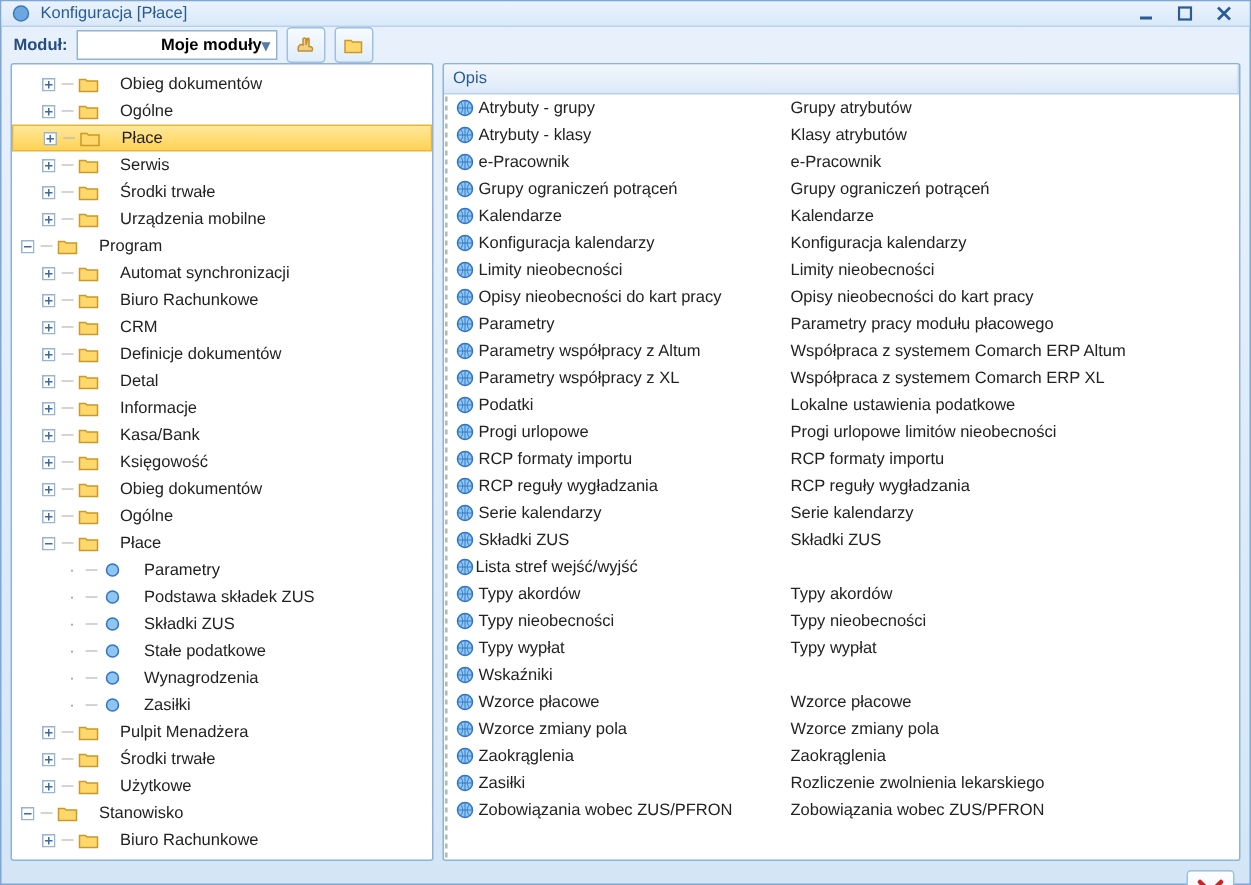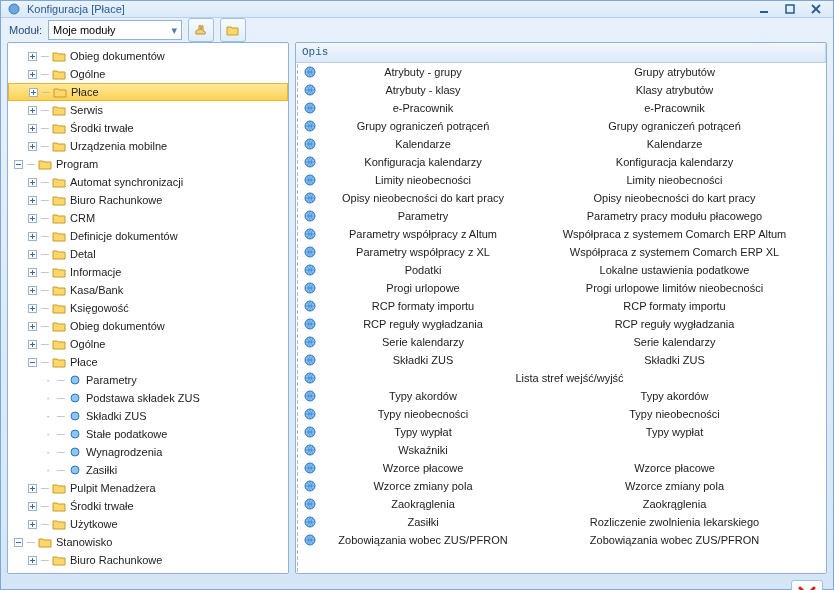--- a/index.html
+++ b/index.html
@@ -2,48 +2,48 @@
 <html><head>
 <meta charset="utf-8">
 <style>
   * { box-sizing: border-box; margin: 0; padding: 0; font-family: Tahoma, Arial, sans-serif; font-size: 11px; }
   body { background: #d7e6f6; width: 834px; height: 590px; overflow: hidden; }
   .window { width: 834px; height: 590px; background: linear-gradient(#e8f1fb,#d4e6f6); border: 1px solid #7ea6d6; display: flex; flex-direction: column; }
   .titlebar { height: 24px; background: linear-gradient(#eaf3fd,#d9e9f9); border-bottom: 1px solid #b8d0ea; display: flex; align-items: center; padding: 0 6px; color: #2b5b93; }
   .titlebar .app-icon { width: 14px; height: 14px; margin-right: 6px; display:inline-flex; align-items:center; justify-content:center; }
   .titlebar-spacer { flex: 1; }
   .win-btn { width: 22px; height: 16px; margin-left: 4px; display: inline-flex; align-items:center; justify-content:center; color:#2b5b93; cursor:pointer; }
-  .toolbar { height: 34px; display:flex; align-items:center; padding: 0 8px; gap:6px; }
+  .toolbar { height: 34px; display:flex; align-items:center; padding: 0 8px; gap:6px;font-weight:bold; }
   .toolbar label { color:#264d7d; }
-  .combo { width: 134px; height: 20px; border:1px solid #8fb2d9; background:#fff; display:flex; align-items:center; padding:0 4px; justify-content:space-between; cursor:pointer; }
+  .combo { width: 134px; height: 20px; border:1px solid #8fb2d9; background:#fff; display:flex; align-items:center; padding:0 4px; justify-content:flex-end; cursor:pointer; }
   .combo .chev { color:#567aa6; }
   .tbtn { width:26px; height:24px; border:1px solid #9fc0e2; border-radius:3px; background:linear-gradient(#f7fbff,#e0edfa); display:inline-flex; align-items:center; justify-content:center; cursor:pointer; }
   .content { flex:1; display:flex; gap:6px; padding:0 6px 6px 6px; }
   .panel { background:#fff; border:1px solid #8fb2d9; border-radius:2px; overflow:auto; }
   .tree-panel { width:282px; padding:4px 0; }
   .grid-panel { flex:1; display:flex; flex-direction:column; }
   .grid-header { display:flex; background:linear-gradient(#f2f7fd,#dbe9f8); border-bottom:1px solid #b8d0ea; height:20px; }
   .grid-header .col { padding:3px 6px; color:#2b5b93; border-right:1px solid #c4d7ec; }
   .col-name { width:228px; }
-  .col-desc { flex:1;font-family:Liberation Mono, monospace; }
+  .col-desc { flex:1; }
   .grid-body { flex:1; overflow:auto; }
-  .grid-row { display:flex; align-items:center; height:18px; padding:0 4px;text-align:center; }
+  .grid-row { display:flex; align-items:center; height:18px; padding:0 4px; }
   .grid-row .bullet { width:14px; display:inline-flex; justify-content:center; color:#2f74c6; }
   .grid-row .rname { width:210px; padding-left:2px; color:#222; }
   .grid-row .rdesc { flex:1; color:#222; }
   .dotted-divider { width:3px; background-image: radial-gradient(#b8b8b8 1px, transparent 1px); background-size: 3px 6px; }
   .tree { list-style:none; }
   .tree li { list-style:none; }
   .node { display:flex; align-items:center; height:18px; padding-right:4px; cursor:pointer; white-space:nowrap; }
   .node.selected { background:linear-gradient(#ffe89a,#ffd255); border:1px solid #e6b638; height:18px; }
   .toggle { width:12px; display:inline-flex; justify-content:center; color:#7c93ad; margin-right:1px; }
   .conn { width:12px; display:inline-flex; justify-content:center; color:#b8b8b8; }
   .ficon { width:16px; display:inline-flex; justify-content:center; }
   .folder-icon svg, .leaf-icon svg { width:14px; height:12px; }
-  .lbl { padding-left:3px; color:#222; }
+  .lbl { padding-left:13px; color:#222; }
   .indent-0 { padding-left: 4px; }
   .indent-1 { padding-left: 18px; }
   .indent-2 { padding-left: 34px; }
   .footer { height:38px; display:flex; justify-content:flex-end; align-items:center; padding:0 10px; }
   .close-big { width:32px; height:30px; border:1px solid #9fc0e2; border-radius:3px; background:linear-gradient(#fdfefe,#e7f1fb); display:inline-flex; align-items:center; justify-content:center; cursor:pointer; }
 </style>
 </head>
 <body>
 
 <div class="window">

